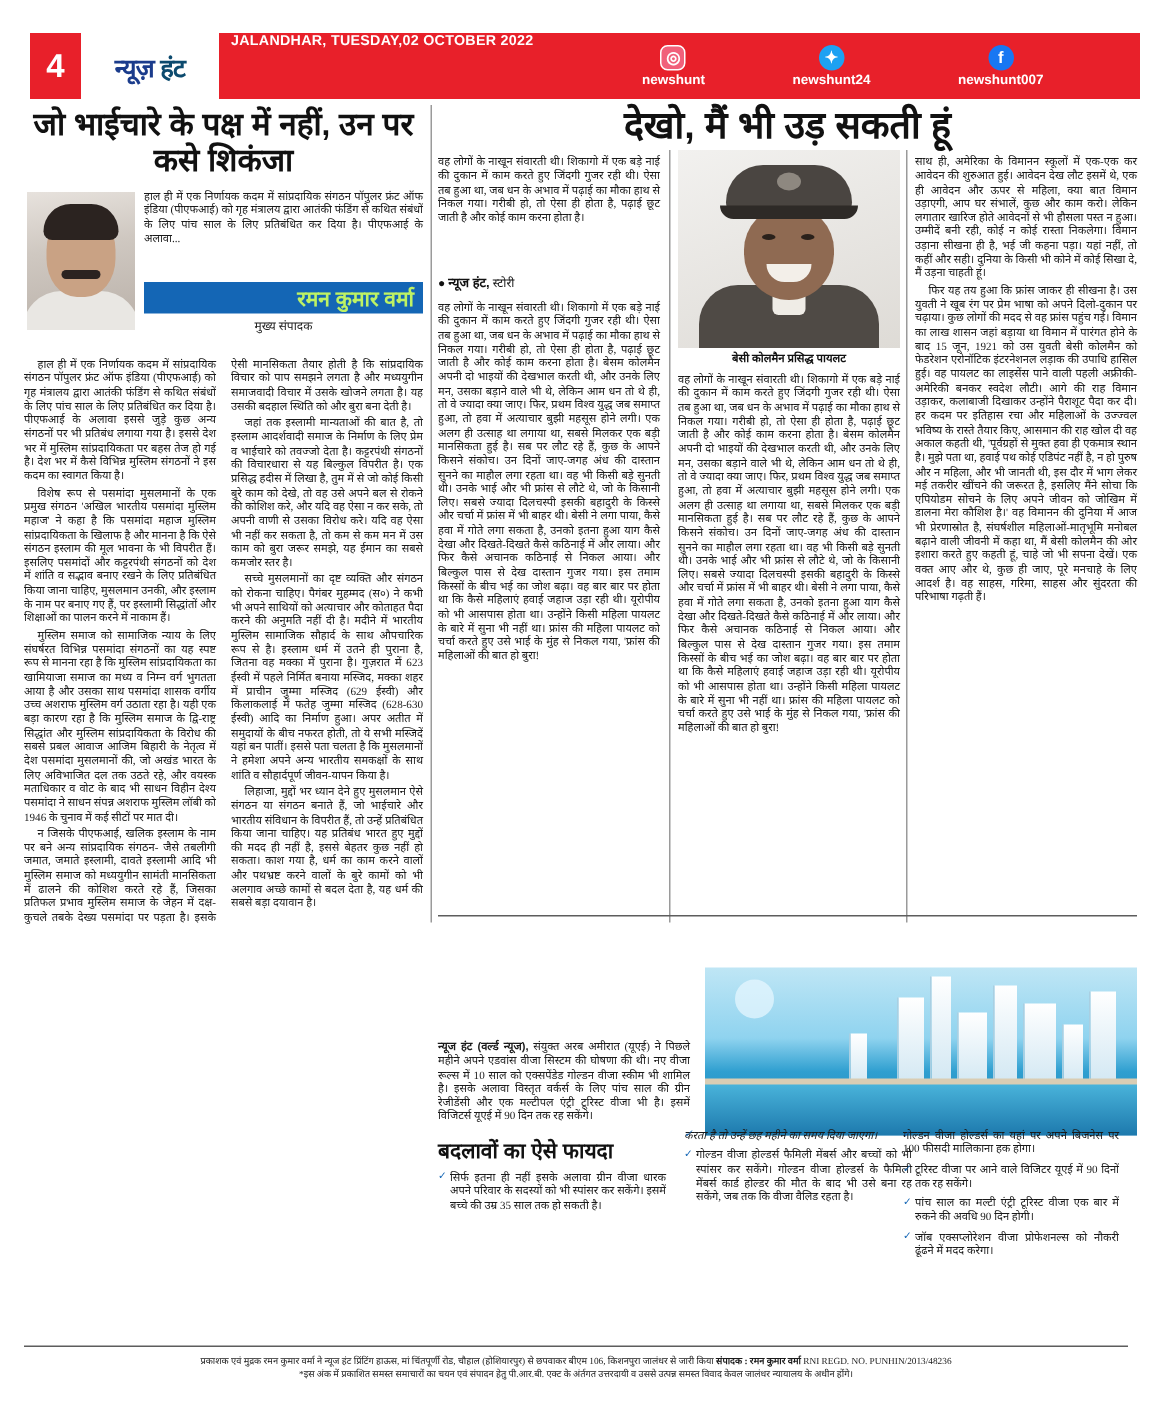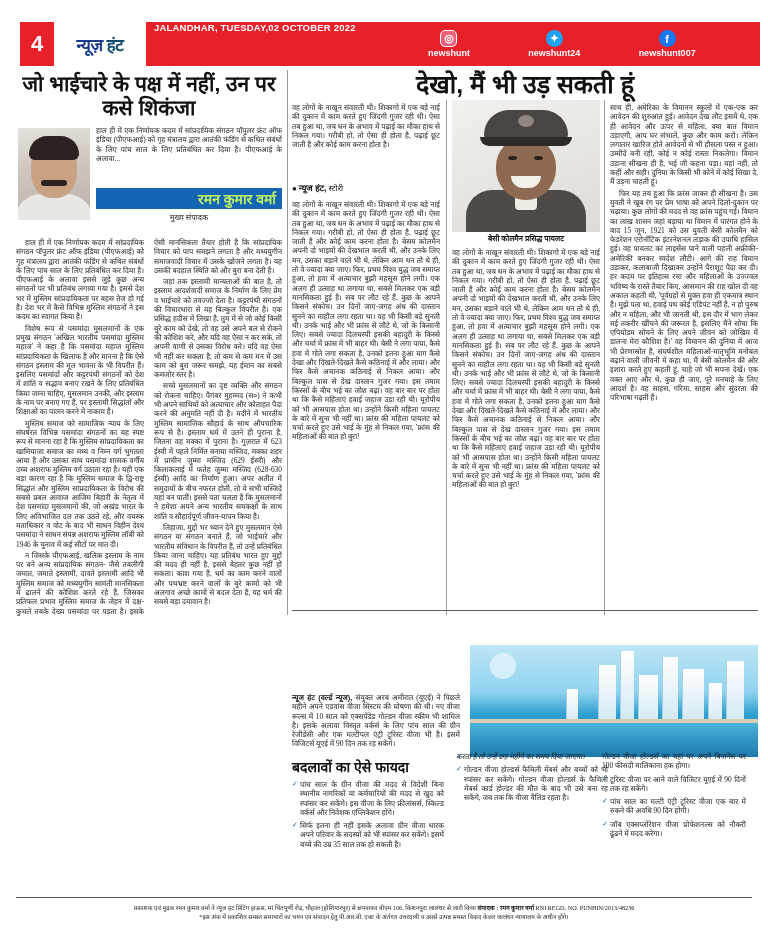--- a/index.html
+++ b/index.html
@@ -310,21 +310,20 @@
     <div class="tower" style="left:238px; width:14px; height:44px;"></div>
     <div class="tower" style="left:256px; width:18px; height:66px;"></div>
     <div class="tower" style="left:96px; width:12px; height:38px;"></div>
     <div class="shore"></div>
     <div class="water"></div>
   </div>
 
   <div class="subhead" style="left:292px; top:757px;">बदलावों का ऐसे फायदा</div>
 
   <ul class="bullets" style="left:292px; top:780px; width:152px;">
-    <li>पांच साल के ग्रीन वीजा की मदद से विदेशी बिना स्थानीय नागरिकों या कर्मचारियों की मदद से खुद को स्पांसर कर सकेंगे। इस वीजा के लिए फ्रीलांसर्स, स्किल्ड वर्कर्स और निवेशक एप्लिकेशन होंगे।</li>
     <li>सिर्फ इतना ही नहीं इसके अलावा ग्रीन वीजा धारक अपने परिवार के सदस्यों को भी स्पांसर कर सकेंगे। इसमें बच्चे की उम्र 35 साल तक हो सकती है।</li>
   </ul>
 
   <ul class="bullets" style="left:456px; top:752px; width:152px;">
     <li style="list-style:none; padding-left:0;font-style:italic;">करता है तो उन्हें छह महीने का समय दिया जाएगा।</li>
     <li>गोल्डन वीजा होल्डर्स फैमिली मेंबर्स और बच्चों को भी स्पांसर कर सकेंगे। गोल्डन वीजा होल्डर्स के फैमिली मेंबर्स कार्ड होल्डर की मौत के बाद भी उसे बना रह सकेंगे, जब तक कि वीजा वैलिड रहता है।</li>
   </ul>
 
   <ul class="bullets" style="left:602px; top:752px; width:144px;">
     <li style="list-style:none; padding-left:0;">गोल्डन वीजा होल्डर्स का यहां पर अपने बिजनेस पर 100 फीसदी मालिकाना हक होगा।</li>

